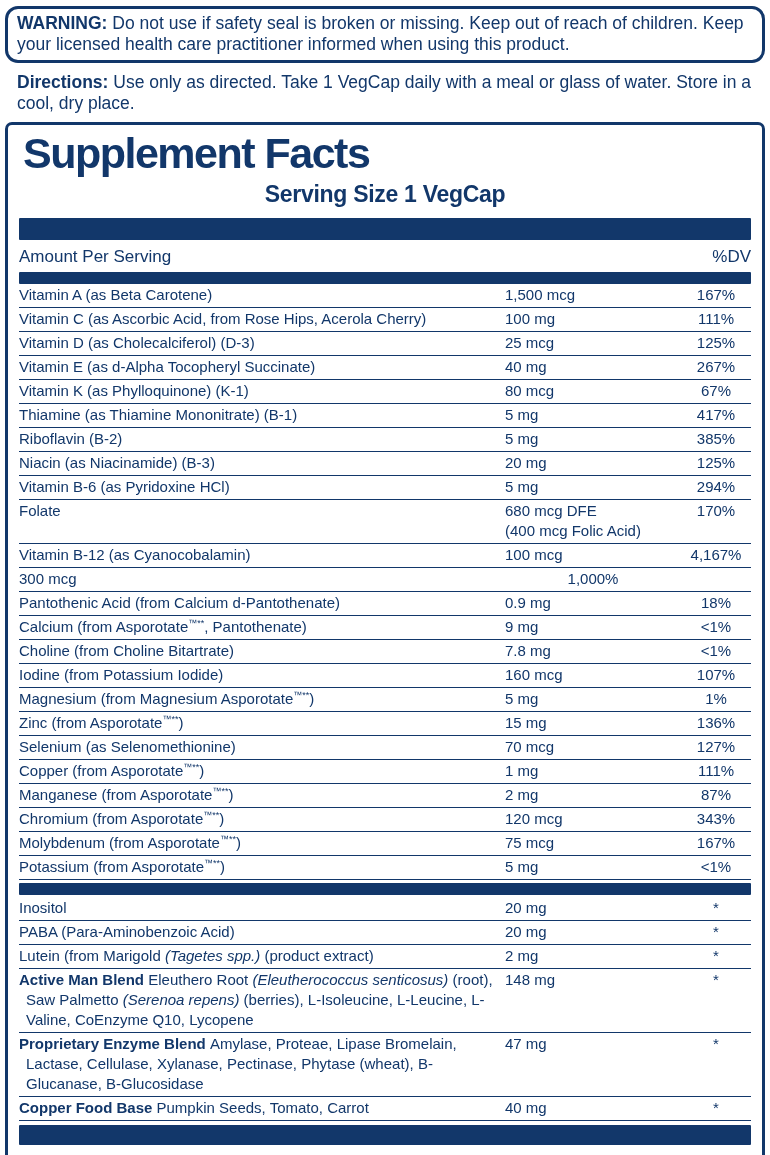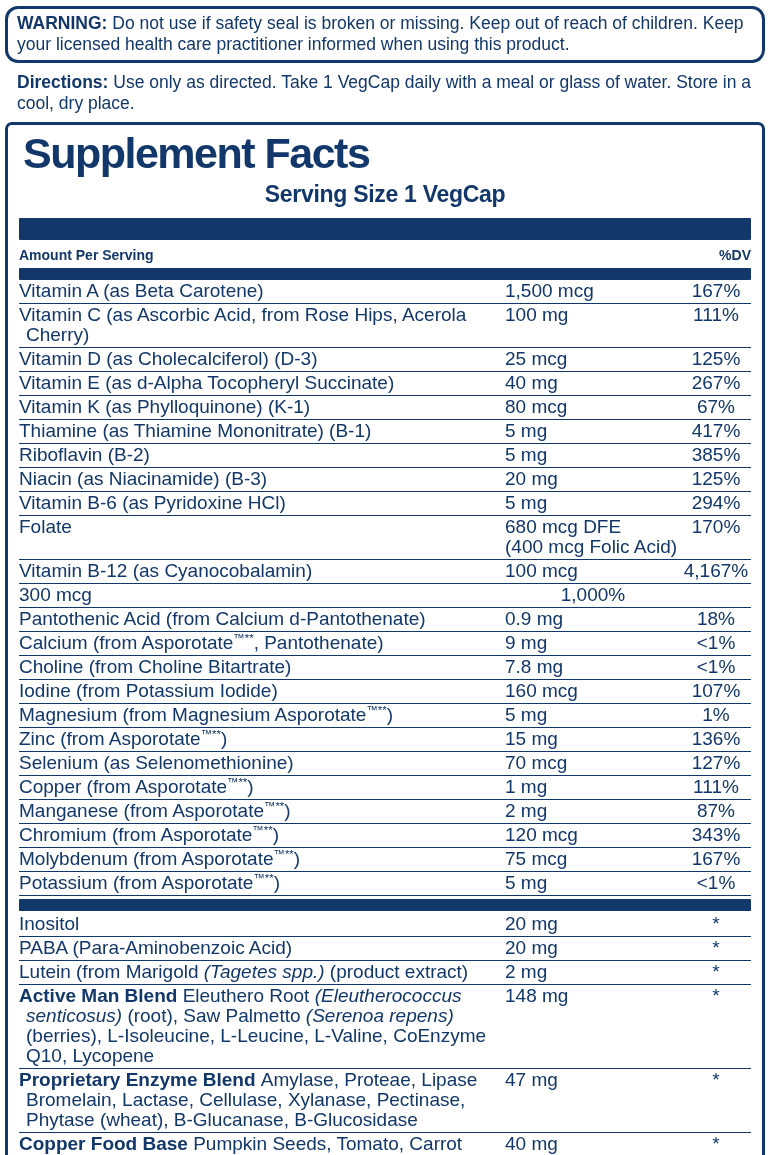--- a/index.html
+++ b/index.html
@@ -56,31 +56,31 @@
   }
   .bar { background: #12376a; border-radius: 1px; }
   .bar-lg { height: 22px; margin: 0 0 3px; }
   .bar-sm { height: 12px; }
   .bar-mid { height: 12px; margin: 3px 0 2px; }
   .bar-md { height: 20px; margin: 4px 0 2px; }
   .hdr-row {
     display: flex;
     justify-content: space-between;
     align-items: flex-end;
-    font-weight: 700;
-    font-size: 14px;
+    font-weight: 400;
+    font-size: 17px;
     padding: 4px 0 5px;
   }
   .rows {}
   .row {
     display: grid;
     grid-template-columns: 1fr 176px 70px;
     border-bottom: 1.5px solid #12376a;
     padding: 1px 0 2px;
-    font-size: 19px;
+    font-size: 15px;
     line-height: 20px;
   }
   .cell-name  { padding-left: 7px; text-indent: -7px; padding-right: 6px; }
   .cell-amount {}
   .cell-dv { text-align: center; }
   .footnote { font-size: 17px; padding: 5px 0 1px; }
 </style>
 </head>
 <body>
 

